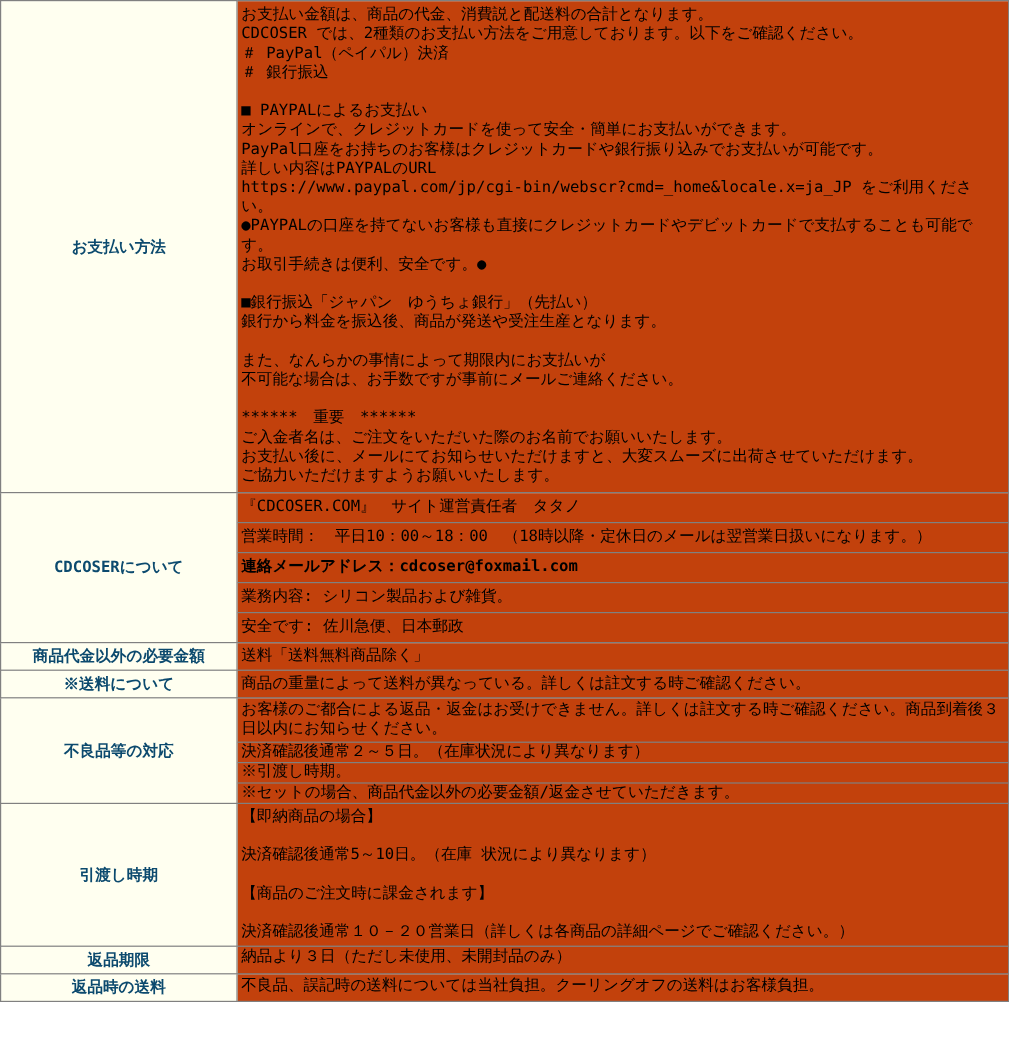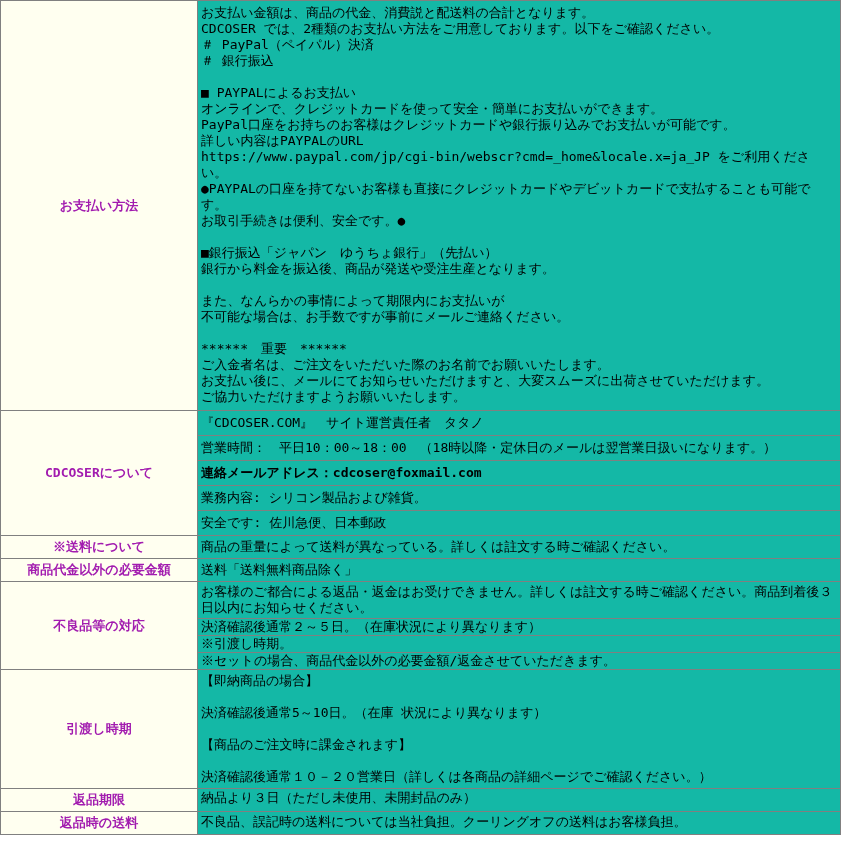--- a/index.html
+++ b/index.html
@@ -19,30 +19,30 @@
     width: 841px;
     table-layout: fixed;
     border: 1px solid var(--border, #808080);
   }
   col.label-col { width: 197px; }
   th.row-label {
     background: var(--label-bg, #fffff0);
     border: 1px solid var(--border, #808080);
     font-size: 13px;
     font-weight: bold;
-    color: #a21caf;
+    color: #0c4a6e;
     text-align: center;
     vertical-align: middle;
     padding: 2px 4px;
   }
   td.row-content {
     border: 1px solid var(--border, #808080);
     padding: 0;
     vertical-align: top;
-    background: #14b8a6;
+    background: #c2410c;
   }
   .subcell {
     white-space: pre-wrap;
     word-wrap: break-word;
     overflow-wrap: break-word;
     line-height: 16px;
     padding: 2px 4px 2px 3px;
   }
   .subcell + .subcell { border-top: 1px solid var(--border, #808080); }
   .subcell.bold { font-weight: bold; }
@@ -100,29 +100,29 @@
         <th class="row-label">CDCOSERについて</th>
         <td class="row-content">
           <div class="subcell">『CDCOSER.COM』　サイト運営責任者　タタノ</div>
           <div class="subcell">営業時間：　平日10：00～18：00　（18時以降・定休日のメールは翌営業日扱いになります。）</div>
           <div class="subcell bold">連絡メールアドレス：cdcoser@foxmail.com</div>
           <div class="subcell">業務内容: シリコン製品および雑貨。</div>
           <div class="subcell">安全です: 佐川急便、日本郵政</div>
         </td>
       </tr>
       <tr>
+        <th class="row-label">商品代金以外の必要金額</th>
+        <td class="row-content">
+          <div class="subcell">送料「送料無料商品除く」</div>
+        </td>
+      </tr>
+      <tr>
         <th class="row-label">※送料について</th>
         <td class="row-content">
           <div class="subcell">商品の重量によって送料が異なっている。詳しくは註文する時ご確認ください。</div>
-        </td>
-      </tr>
-      <tr>
-        <th class="row-label">商品代金以外の必要金額</th>
-        <td class="row-content">
-          <div class="subcell">送料「送料無料商品除く」</div>
         </td>
       </tr>
       <tr>
         <th class="row-label">不良品等の対応</th>
         <td class="row-content">
           <div class="subcell">お客様のご都合による返品・返金はお受けできません。詳しくは註文する時ご確認ください。商品到着後３日以内にお知らせください。</div>
           <div class="subcell">決済確認後通常２～５日。（在庫状況により異なります）</div>
           <div class="subcell">※引渡し時期。</div>
           <div class="subcell">※セットの場合、商品代金以外の必要金額/返金させていただきます。</div>
         </td>

